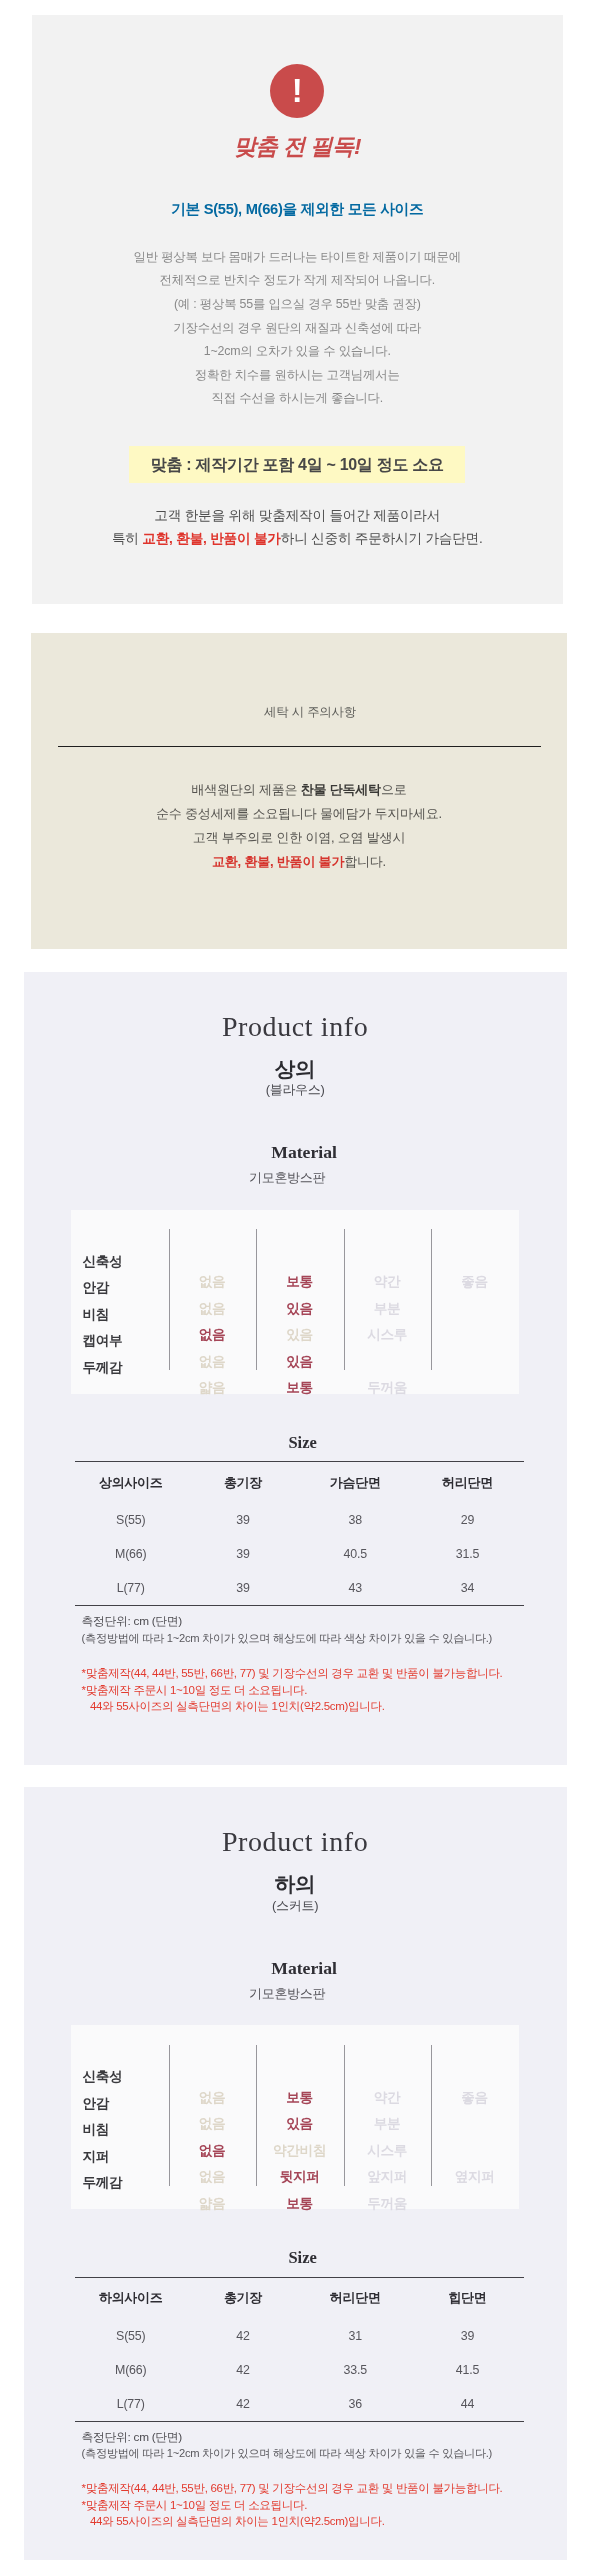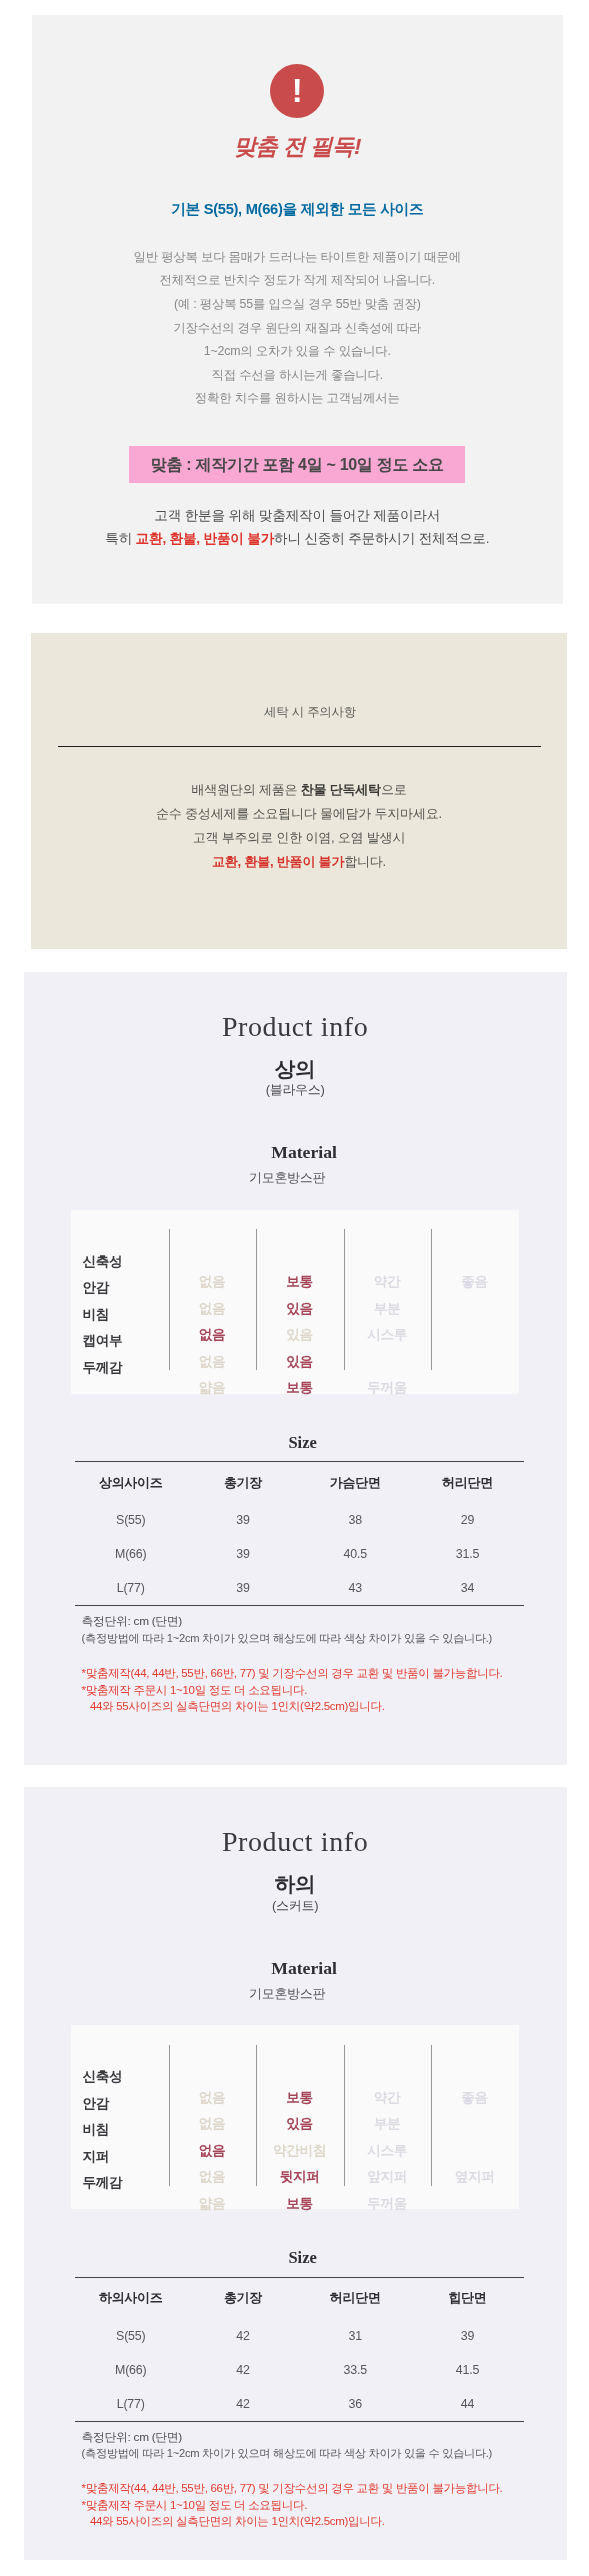--- a/index.html
+++ b/index.html
@@ -31,21 +31,21 @@
     font-weight:800;color:#c94b4b;letter-spacing:-0.6px;font-style:italic;
   }
   .a-sub{
     margin:41px 0 0 0;font-size:14.7px;line-height:17.7px;
     font-weight:700;color:#0369a1;letter-spacing:-0.3px;
   }
   .a-body{margin-top:27px;}
   .a-body div{font-size:12.4px;line-height:23.6px;color:#898989;letter-spacing:-0.2px;}
   .a-badge{
     width:336px;height:37px;margin:35px auto 0;
-    background:#f9a8d4;
+    background:#fef9c3;
     font-size:16px;font-weight:700;color:#474747;line-height:37px;
     letter-spacing:-0.3px;
   }
   .a-close1{margin:25px 0 0 0;font-size:13.6px;line-height:15.3px;color:#4e4e4e;letter-spacing:-0.2px;}
   .a-close2{margin:7.7px 0 0 0;font-size:13.6px;line-height:15.3px;color:#4e4e4e;letter-spacing:-0.2px;}
   .red-strong{color:#df342c;font-weight:800;}
 
   
   .sec-b{
     height:316px;
@@ -137,26 +137,26 @@
       <span>!</span>
     </div>
     <h1 class="a-title">맞춤 전 필독!</h1>
     <h2 class="a-sub">기본 S(55), M(66)을 제외한 모든 사이즈</h2>
     <div class="a-body">
         <div>일반 평상복 보다 몸매가 드러나는 타이트한 제품이기 때문에</div>
         <div>전체적으로 반치수 정도가 작게 제작되어 나옵니다.</div>
         <div>(예 : 평상복 55를 입으실 경우 55반 맞춤 권장)</div>
         <div>기장수선의 경우 원단의 재질과 신축성에 따라</div>
         <div>1~2cm의 오차가 있을 수 있습니다.</div>
+        <div>정확한 치수를 원하시는 고객님께서는</div>
         <div>직접 수선을 하시는게 좋습니다.</div>
-        <div>정확한 치수를 원하시는 고객님께서는</div>
       </div>
     <div class="a-badge">맞춤 : 제작기간 포함 4일 ~ 10일 정도 소요</div>
     <p class="a-close1">고객 한분을 위해 맞춤제작이 들어간 제품이라서</p>
-    <p class="a-close2"><span>특히 </span><span class="red-strong">교환, 환불, 반품이 불가</span><span>하니 신중히 주문하시기 전체적으로.</span></p>
+    <p class="a-close2"><span>특히 </span><span class="red-strong">교환, 환불, 반품이 불가</span><span>하니 신중히 주문하시기 가슴단면.</span></p>
   </section>
 
   <section class="sec-b">
     <p class="b-sub">세탁 시 주의사항</p>
     <hr class="b-hr">
     <div class="b-body">
       <p><span>배색원단의 제품은 </span><span class="b-bold">찬물 단독세탁</span><span>으로</span></p>
       <p>순수 중성세제를 소요됩니다 물에담가 두지마세요.</p>
       <p>고객 부주의로 인한 이염, 오염 발생시</p>
       <p><span class="b-red">교환, 환불, 반품이 불가</span><span>합니다.</span></p>

